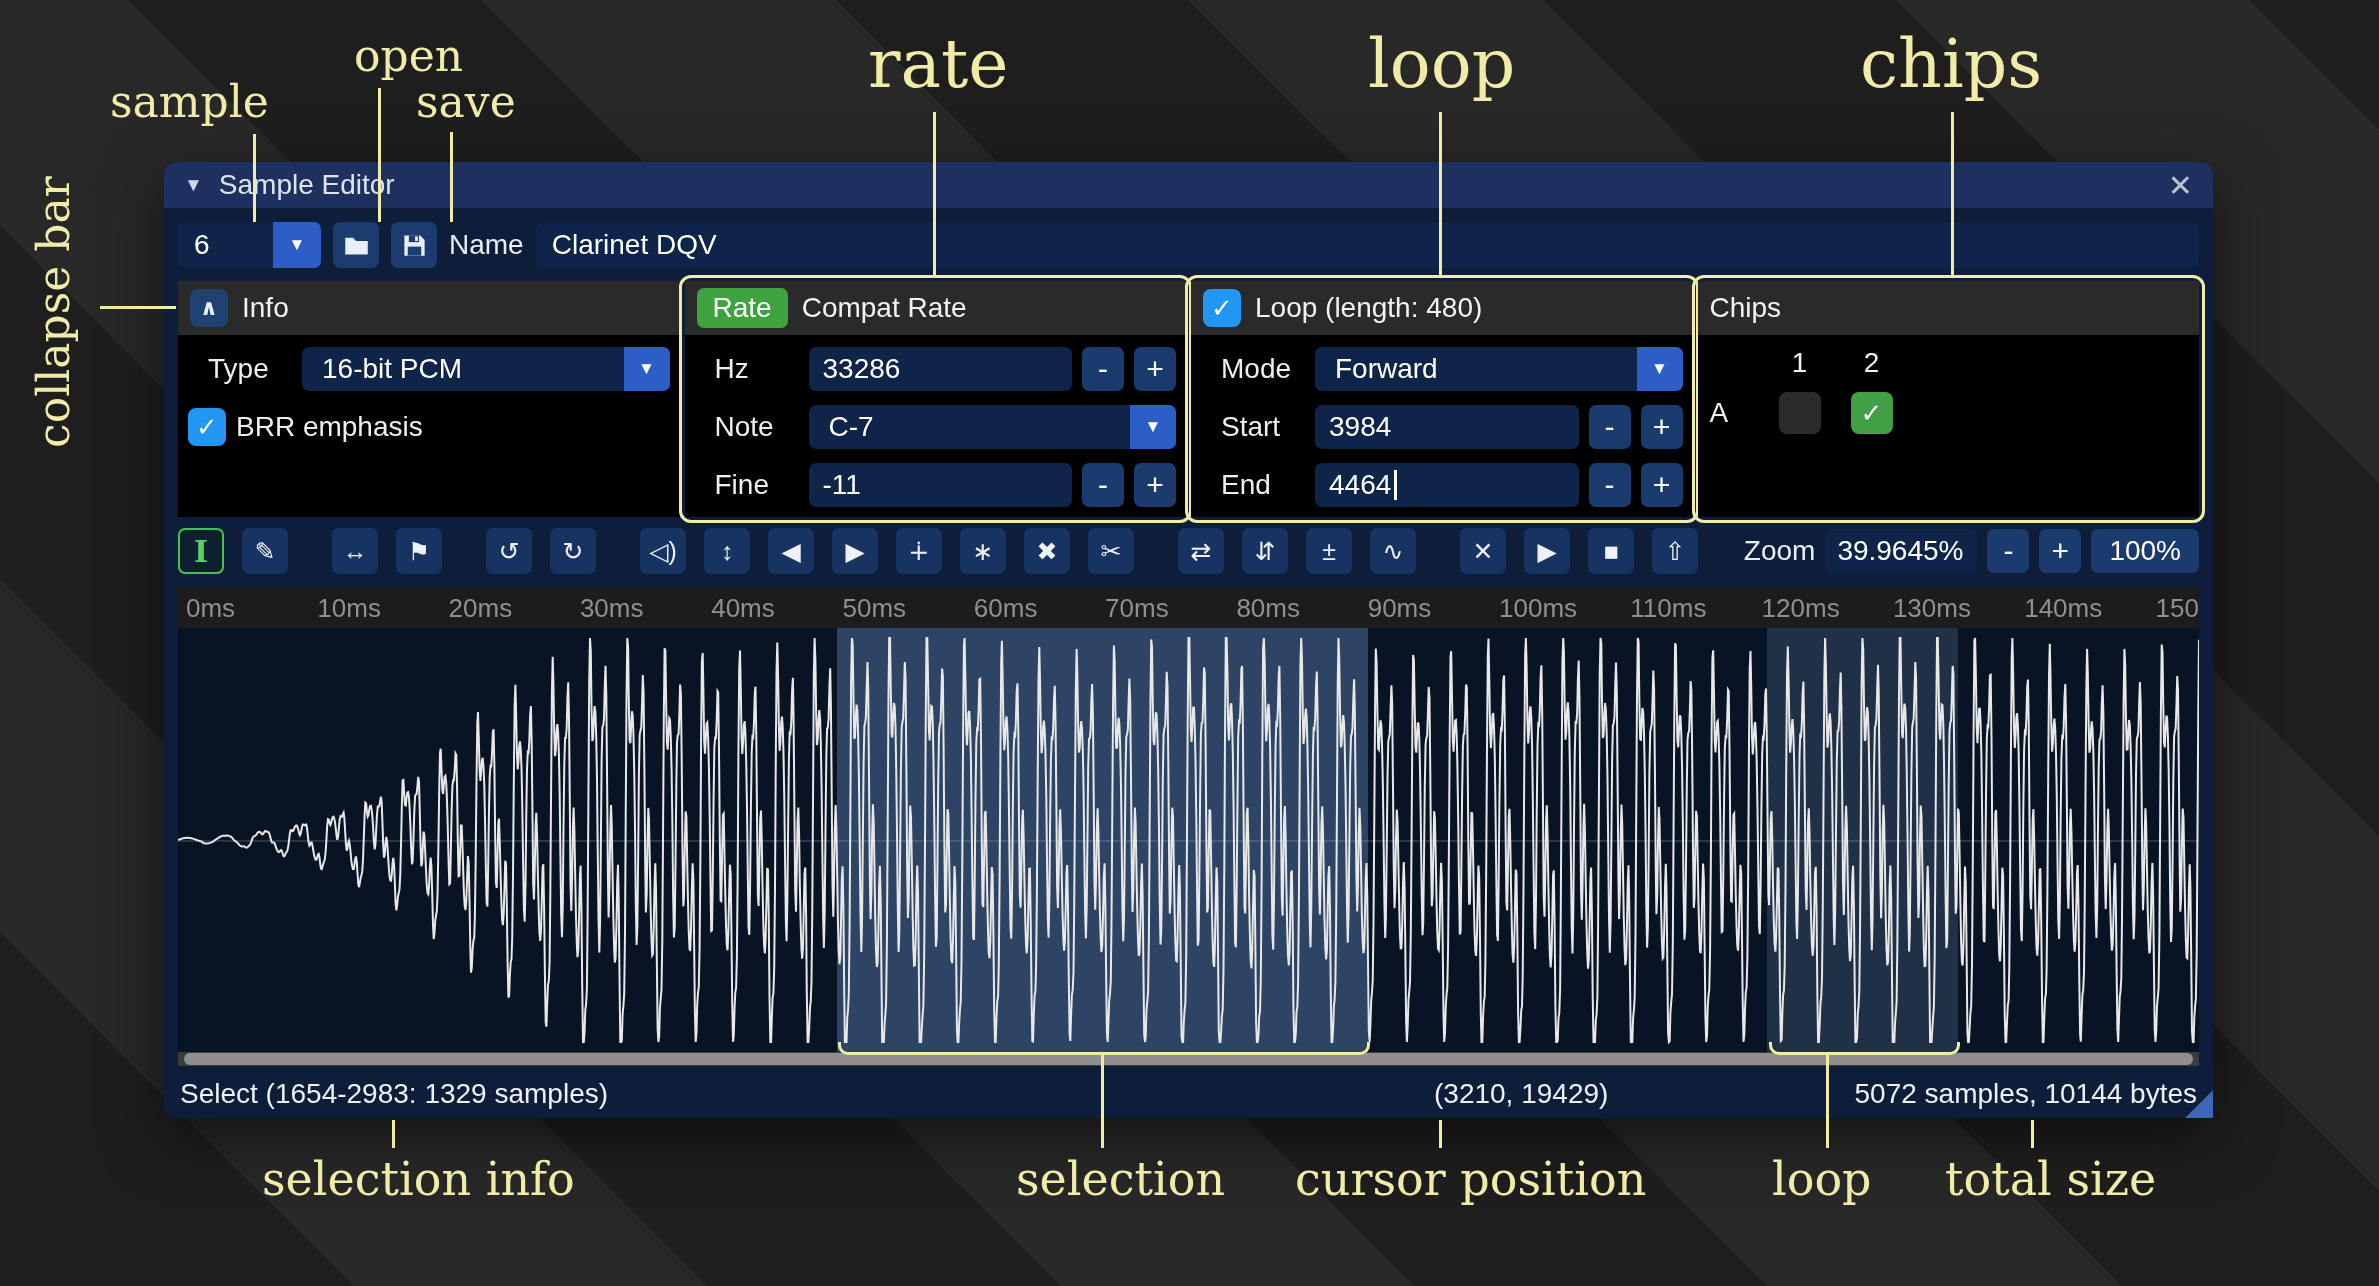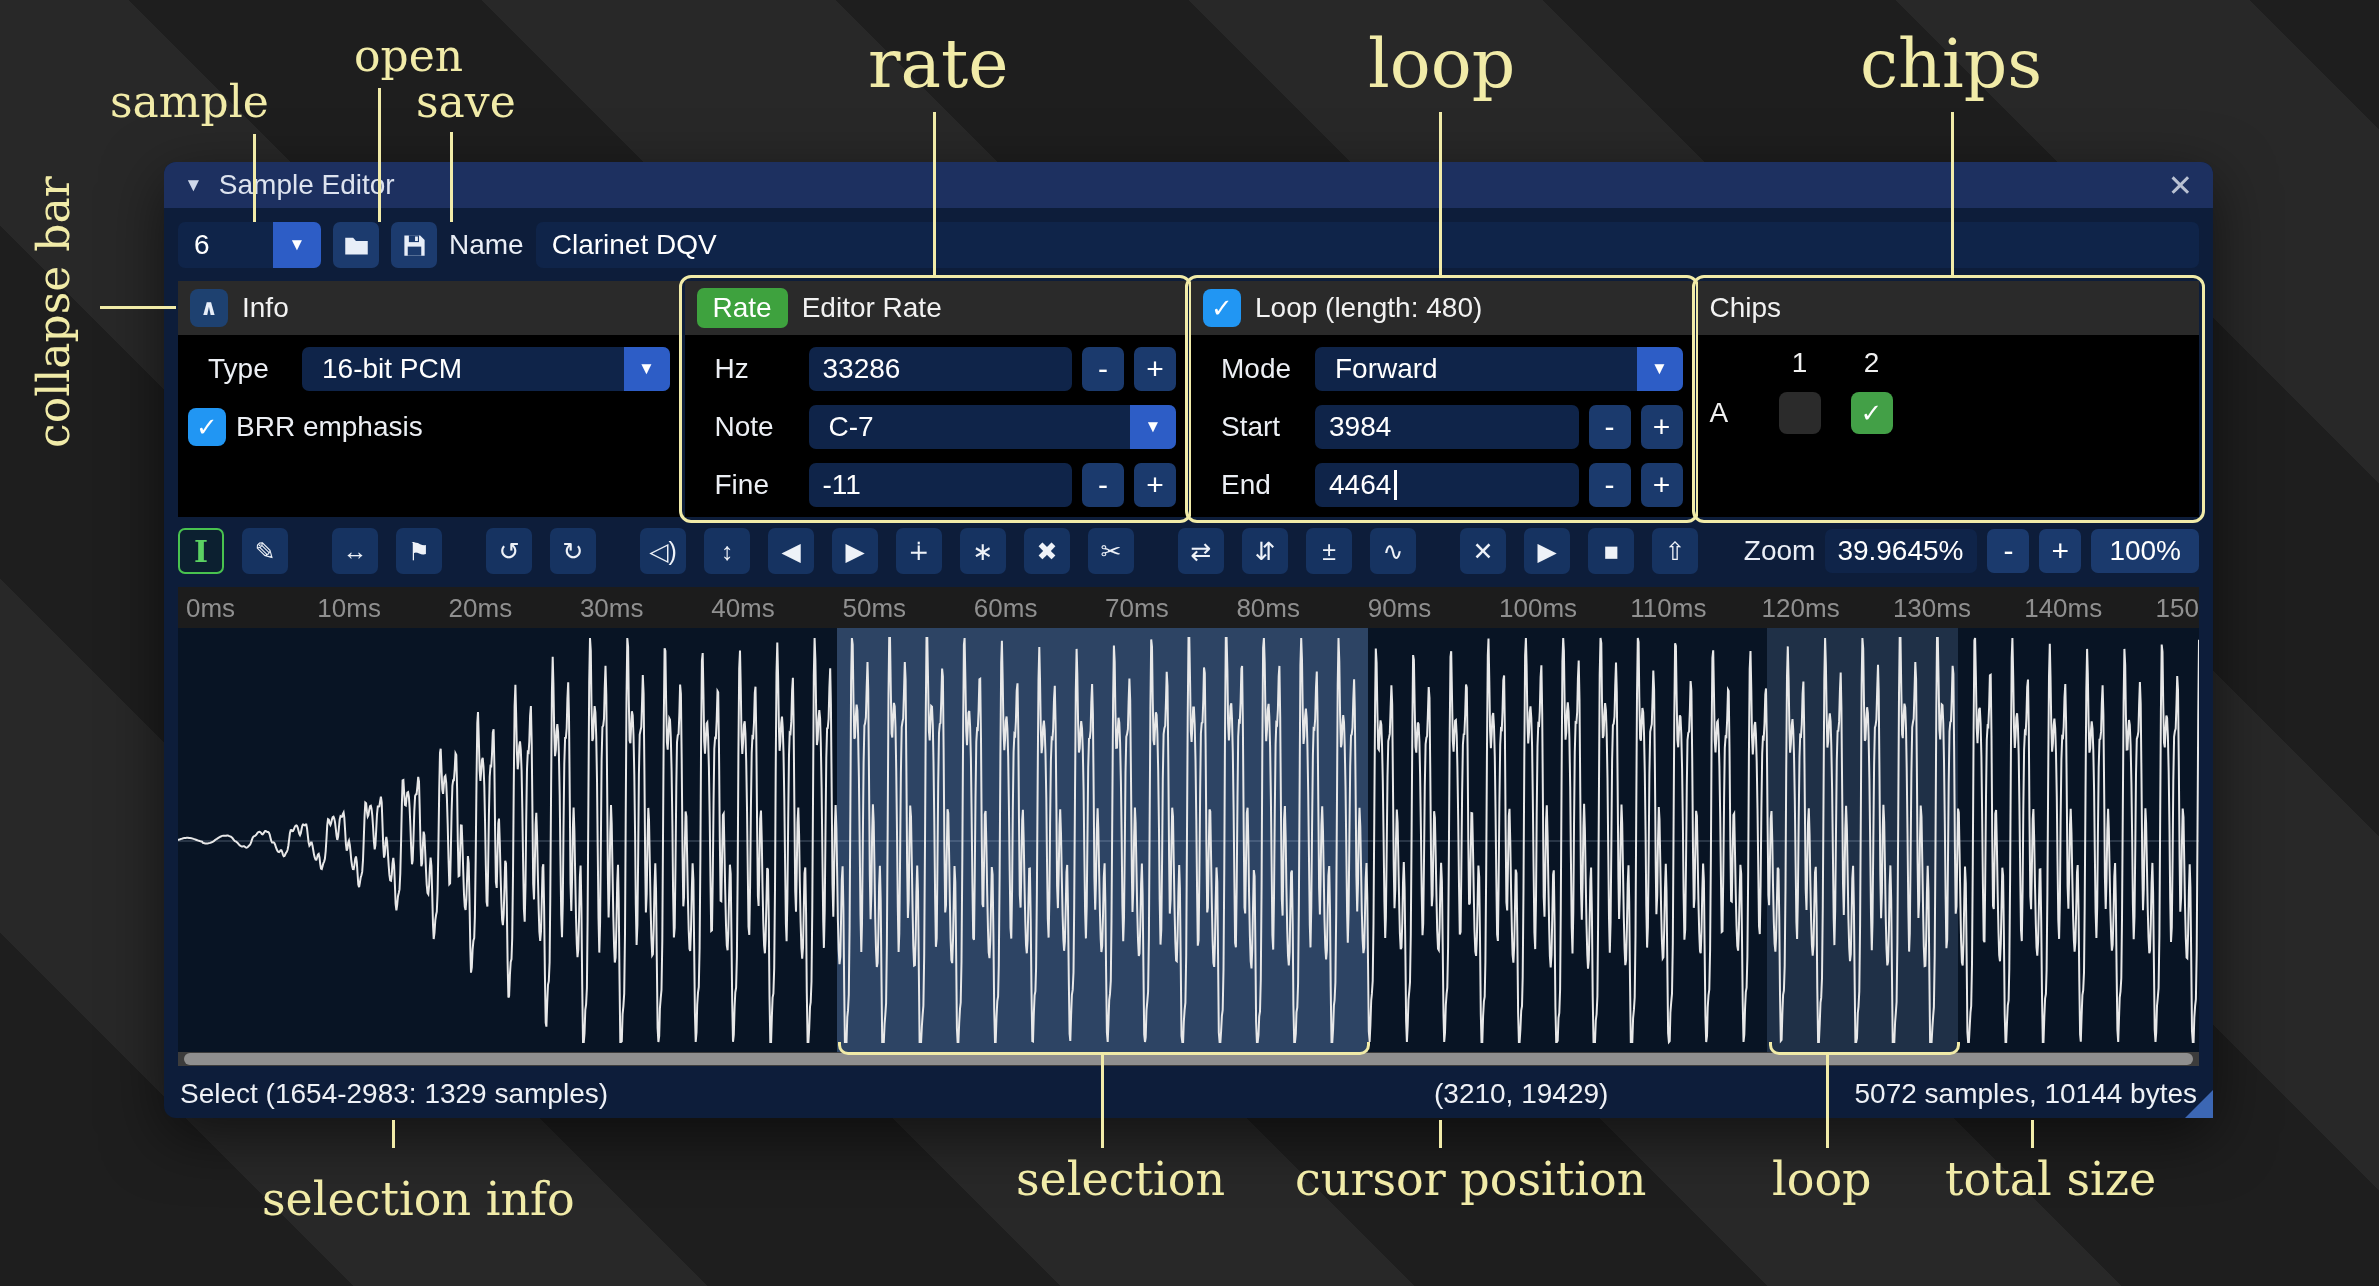--- a/index.html
+++ b/index.html
@@ -146,21 +146,21 @@
                   <span>✓</span>
                 </span>
               <span class="plabel">BRR emphasis</span>
             </div>
           </div>
         </div>
 
         <div class="panel annotated">
           <div class="phead">
             <span class="ratebtn">Rate</span>
-            <span>Editor Rate</span>
+            <span>Compat Rate</span>
           </div>
           <div class="pbody">
             <div class="prow">
               <span class="plabel w">Hz</span>
               <div class="tfield">
                   <span>33286</span>
                 </div>
               <span class="spin">-</span>
               <span class="spin">+</span>
             </div>
@@ -344,21 +344,21 @@
 
   <div class="bracket" style="left:838px;top:1042px;width:532px;"></div>
   <div class="vline" style="left:1101px;top:1055px;height:93px;"></div>
   <div class="ann bottom" style="left:1016px;top:1152px;">selection</div>
 
   <div class="bracket" style="left:1769px;top:1042px;width:191px;"></div>
   <div class="vline" style="left:1826px;top:1055px;height:93px;"></div>
   <div class="ann bottom" style="left:1772px;top:1152px;">loop</div>
 
   <div class="vline" style="left:392px;top:1120px;height:28px;"></div>
-  <div class="ann bottom" style="left:262px;top:1152px;margin-top:20px;">selection info</div>
+  <div class="ann bottom" style="left:262px;top:1152px;">selection info</div>
 
   <div class="vline" style="left:1439px;top:1120px;height:28px;"></div>
   <div class="ann bottom" style="left:1295px;top:1152px;">cursor position</div>
 
   <div class="vline" style="left:2031px;top:1120px;height:28px;"></div>
   <div class="ann bottom" style="left:1945px;top:1152px;">total size</div>
 
 </div>
 
 </body></html>

